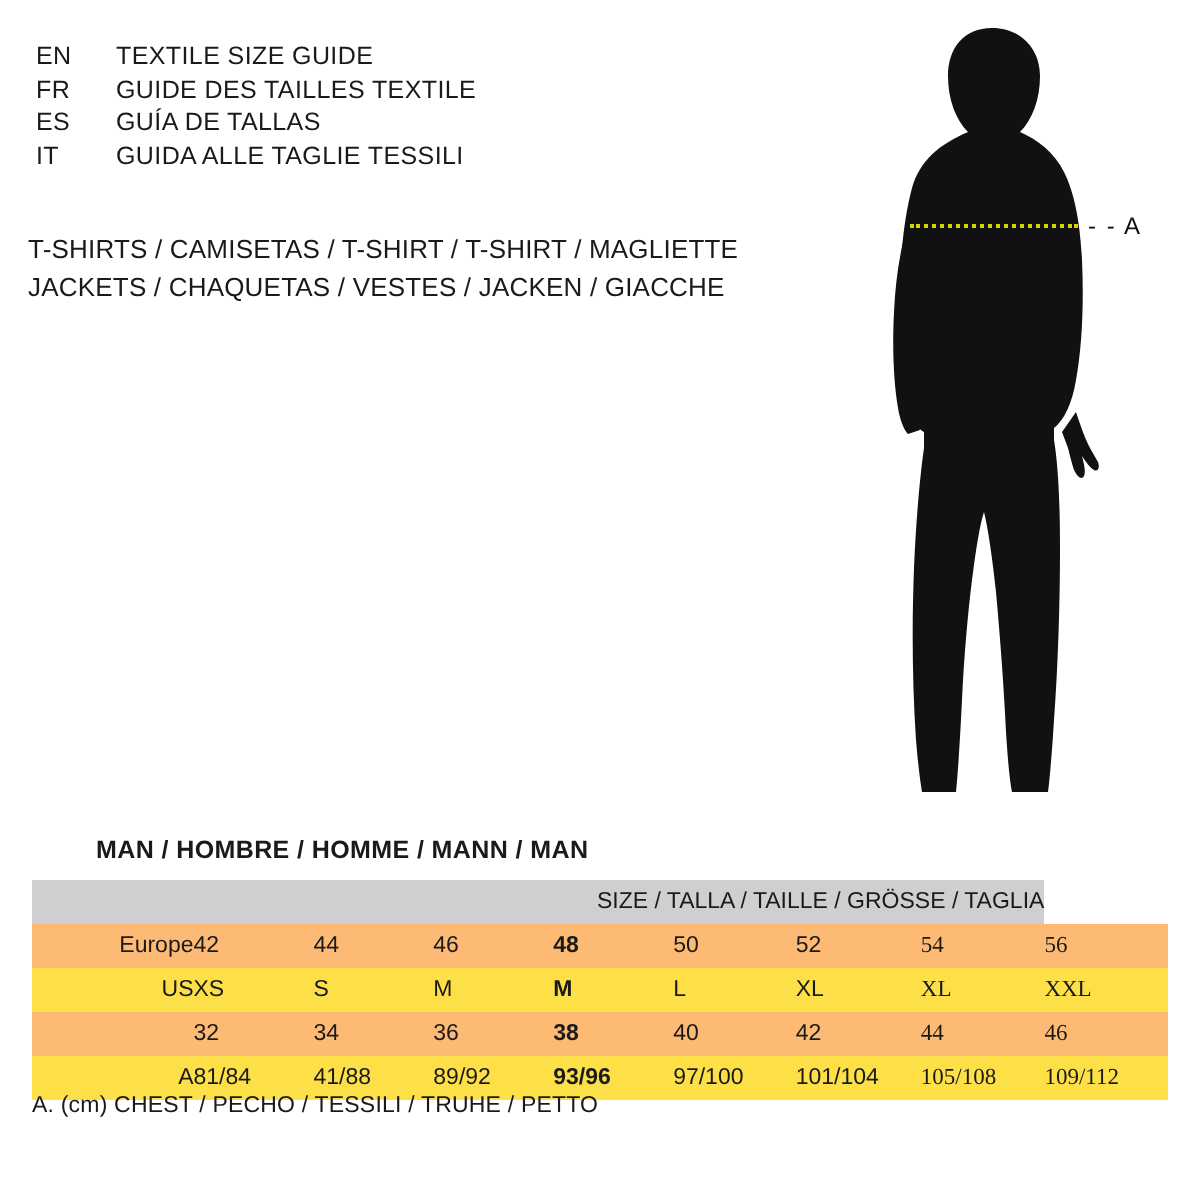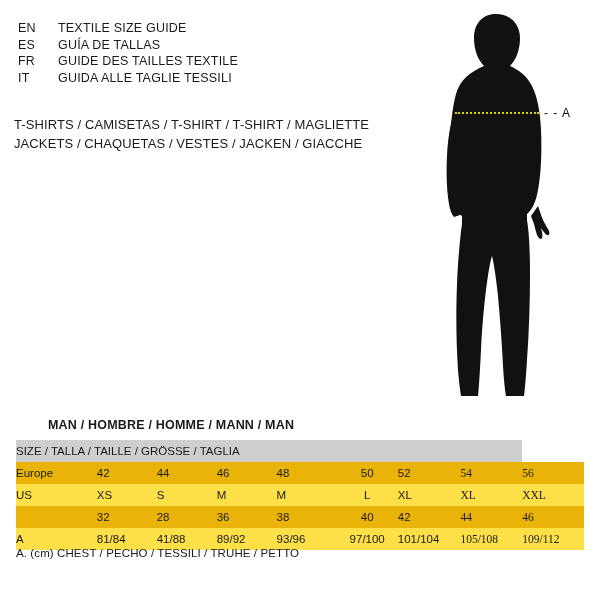--- a/index.html
+++ b/index.html
@@ -106,32 +106,32 @@
     padding: 3px 0 3px 0;
     height: 16px;
     vertical-align: middle;
   }
   .row-head td {
     background: #cfcfcf;
     font-size: 11.5px;
     padding-left: 4px;
   }
   .row-a td, .row-c td {
-    background: #eab308;
+    background: #fdba74;
     margin-top: 12px;
   }
   .row-b td, .row-d td {
     background: #fde047;
   }
-  td.c0 { width: 92px; padding-left: 4px; }
+  td.c0 { width: 92px; padding-left: 4px; text-align: right; }
   td.c1 { width: 68px; }
   td.c2 { width: 68px; }
   td.c3 { width: 68px; }
-  td.c4 { width: 68px; }
-  td.c5 { width: 68px; text-align: center; }
+  td.c4 { width: 68px; font-weight: bold; }
+  td.c5 { width: 68px; }
   td.c6 { width: 68px; }
   td.c7 { width: 68px; font-family: Liberation Serif, serif; }
 
   .footnote {
     position: absolute;
     left: 16px;
     top: 547px;
     font-size: 11.5px;
     letter-spacing: 0.1px;
   }
@@ -140,26 +140,26 @@
 <body>
 
 <div id="page">
 
   <div class="lang-block">
     <div class="lang-row">
       <span class="lang-code">EN</span>
       <span class="lang-title">TEXTILE SIZE GUIDE</span>
     </div>
     <div class="lang-row">
+      <span class="lang-code">FR</span>
+      <span class="lang-title">GUIDE DES TAILLES TEXTILE</span>
+    </div>
+    <div class="lang-row">
       <span class="lang-code">ES</span>
       <span class="lang-title">GUÍA DE TALLAS</span>
-    </div>
-    <div class="lang-row">
-      <span class="lang-code">FR</span>
-      <span class="lang-title">GUIDE DES TAILLES TEXTILE</span>
     </div>
     <div class="lang-row">
       <span class="lang-code">IT</span>
       <span class="lang-title">GUIDA ALLE TAGLIE TESSILI</span>
     </div>
   </div>
 
   <div class="cat-block">
     <div class="cat-line">T-SHIRTS / CAMISETAS / T-SHIRT / T-SHIRT / MAGLIETTE</div>
     <div class="cat-line">JACKETS / CHAQUETAS / VESTES / JACKEN / GIACCHE</div>
@@ -253,21 +253,21 @@
           <td class="c3">M</td>
           <td class="c4">M</td>
           <td class="c5">L</td>
           <td class="c6">XL</td>
           <td class="c7">XL</td>
           <td class="c7">XXL</td>
         </tr>
         <tr class="row-c">
           <td class="c0"></td>
           <td class="c1">32</td>
-          <td class="c2">28</td>
+          <td class="c2">34</td>
           <td class="c3">36</td>
           <td class="c4">38</td>
           <td class="c5">40</td>
           <td class="c6">42</td>
           <td class="c7">44</td>
           <td class="c7">46</td>
         </tr>
         <tr class="row-d">
           <td class="c0">A</td>
           <td class="c1">81/84</td>

